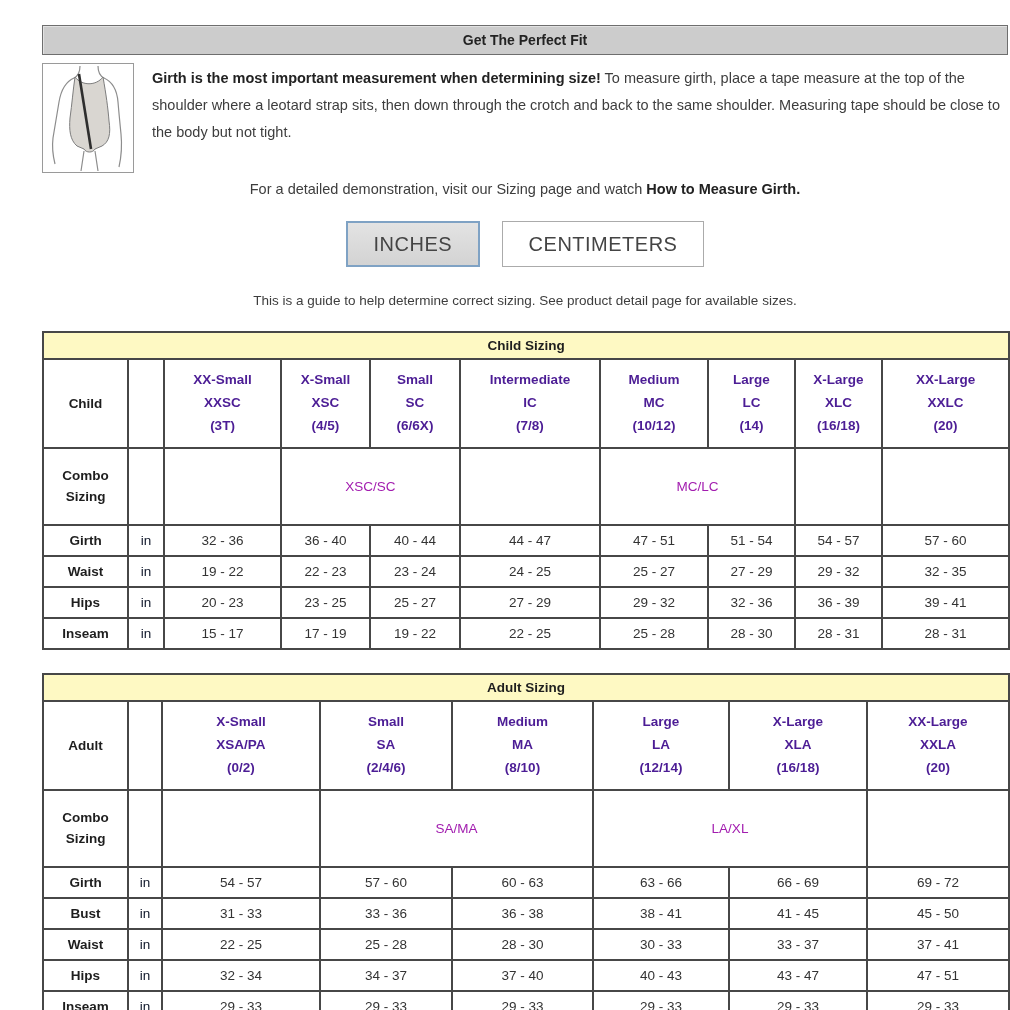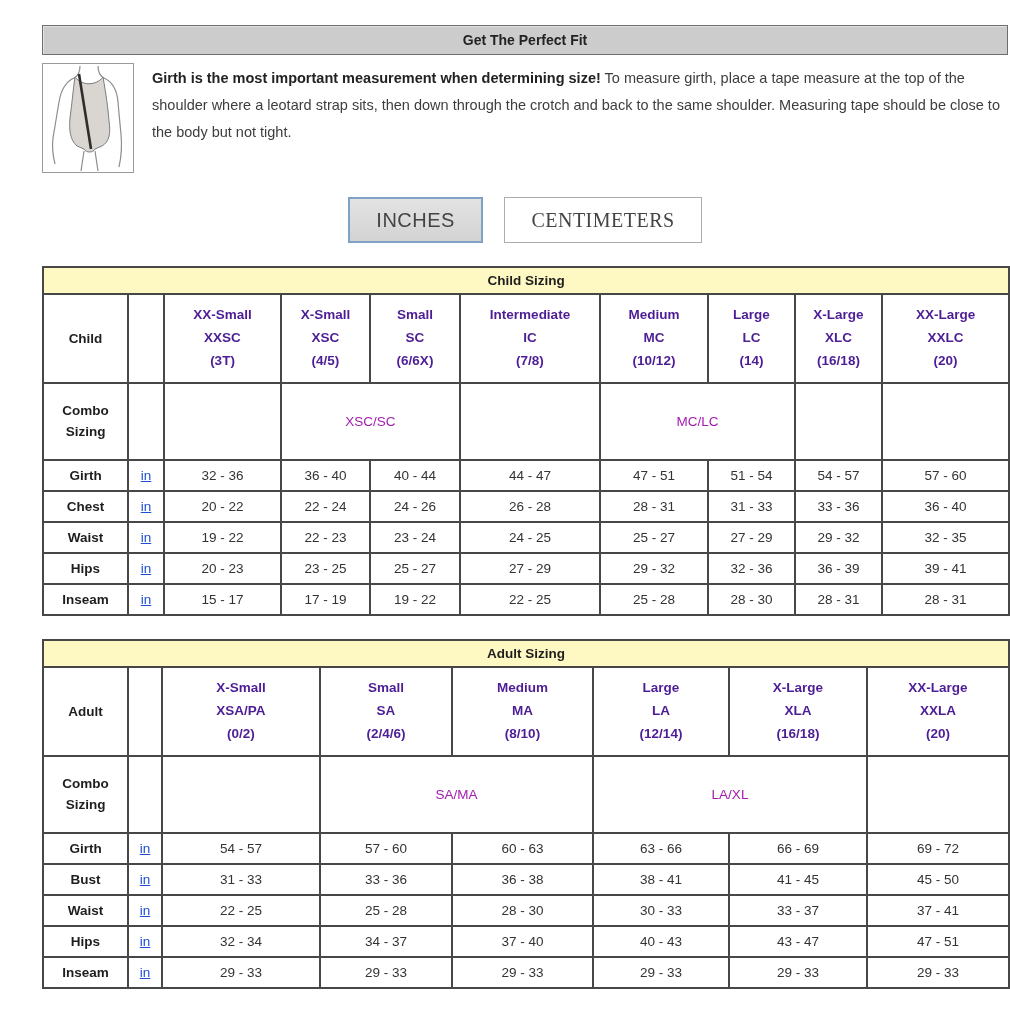--- a/index.html
+++ b/index.html
@@ -43,21 +43,21 @@
     display:inline-block; height:46px; padding:0 26px;
     font-family:"Liberation Sans", sans-serif;
     font-size:20px; color:#444444; letter-spacing:0.5px;
     background:#ffffff; border:1px solid #ababab; cursor:pointer;
     vertical-align:middle;
   }
   .unit-btn.selected {
     background:linear-gradient(#e3e3e3,#d3d3d3);
     border:2px solid #7fa2c4;
   }
-  .unit-btn + .unit-btn { margin-left:17px;font-family:Liberation Serif, serif; }
+  .unit-btn + .unit-btn { margin-left:17px; }
 
   .guide-note {
     text-align:center; font-size:13.5px; color:#3d3d3d; margin-top:26px;
   }
 
   
   table.size-table {
     border-collapse:collapse; table-layout:fixed; width:966px;
     margin-top:23px; font-size:13.5px; color:#333333;
   }
@@ -68,21 +68,21 @@
   .size-table td.t-title {
     background:#fef9c3; font-weight:bold; color:#1e1e1e;
     padding:5px 3px; font-size:13.5px;
   }
   .size-table td.t-colhead { font-weight:bold; color:#4c1d95; padding:9px 2px; }
   .size-table td.t-colhead div { line-height:1.7; }
   .size-table td.t-corner, .size-table td.t-combo-label,
   .size-table td.t-rowlabel { font-weight:bold; color:#1e1e1e; }
   .size-table td.t-combo-label { padding:16px 8px; line-height:1.6; }
   .size-table td.t-combo-cell { padding:18px 3px; color:#a21caf;margin-top:23px; }
-  .size-table td.t-unit { color:#1d4ed8;text-decoration:underline; }
+  .size-table td.t-unit { color:#0f172a; }
   .size-table td.t-value { color:#333333; padding:7px 3px; }
 </style>
 </head>
 <body>
 
 <div class="page">
   <div class="content">
 
     <div class="header-bar">
       <span>Get The Perfect Fit</span>
@@ -101,26 +101,28 @@
           <path d="M32,13 C39,22 53,22 60,13 C63,30 65,44 66,57 C68,70 66,78 59,82 L52,85 C50,89 43,89 41,85 L34,82 C27,76 26,66 27,54 C29,40 30,26 32,13 Z" fill="#d9d6d1" stroke="#7d7d7d" stroke-width="1"></path>
 
           <path d="M41,87 L38,107 M52,87 L55,107" stroke="#8d8d8d" stroke-width="1.2" fill="none"></path>
 
           <path d="M36,10 L48,85" stroke="#2e2e2e" stroke-width="2.6"></path>
         </svg>
       </div>
       <p class="intro-text"><b>Girth is the most important measurement when determining size!</b><span> To measure girth, place a tape measure at the top of the shoulder where a leotard strap sits, then down through the crotch and back to the same shoulder. Measuring tape should be close to the body but not tight.</span></p>
     </div>
 
+    <p class="demo-line"><span>For a detailed demonstration, visit our Sizing page and watch </span><b>How to Measure Girth.</b></p>
 
     <div class="unit-toggle">
       <button class="unit-btn selected">INCHES</button>
       <button class="unit-btn">CENTIMETERS</button>
     </div>
 
+    <p class="guide-note">This is a guide to help determine correct sizing. See product detail page for available sizes.</p>
 
     <table class="size-table" id="table-child">
         <colgroup>
           <col style="width: 85px;">
           <col style="width: 36px;">
           <col style="width: 117px;">
           <col style="width: 89px;">
           <col style="width: 90px;">
           <col style="width: 140px;">
           <col style="width: 108px;">
@@ -192,32 +194,20 @@
             <td class="t-value">32 - 36</td>
             <td class="t-value">36 - 40</td>
             <td class="t-value">40 - 44</td>
             <td class="t-value">44 - 47</td>
             <td class="t-value">47 - 51</td>
             <td class="t-value">51 - 54</td>
             <td class="t-value">54 - 57</td>
             <td class="t-value">57 - 60</td>
           </tr>
           <tr>
-            <td class="t-rowlabel">Chest</td>
-            <td class="t-unit">in</td>
-            <td class="t-value">20 - 22</td>
-            <td class="t-value">22 - 24</td>
-            <td class="t-value">24 - 26</td>
-            <td class="t-value">26 - 28</td>
-            <td class="t-value">28 - 31</td>
-            <td class="t-value">31 - 33</td>
-            <td class="t-value">33 - 36</td>
-            <td class="t-value">36 - 40</td>
-          </tr>
-          <tr>
             <td class="t-rowlabel">Waist</td>
             <td class="t-unit">in</td>
             <td class="t-value">19 - 22</td>
             <td class="t-value">22 - 23</td>
             <td class="t-value">23 - 24</td>
             <td class="t-value">24 - 25</td>
             <td class="t-value">25 - 27</td>
             <td class="t-value">27 - 29</td>
             <td class="t-value">29 - 32</td>
             <td class="t-value">32 - 35</td>

